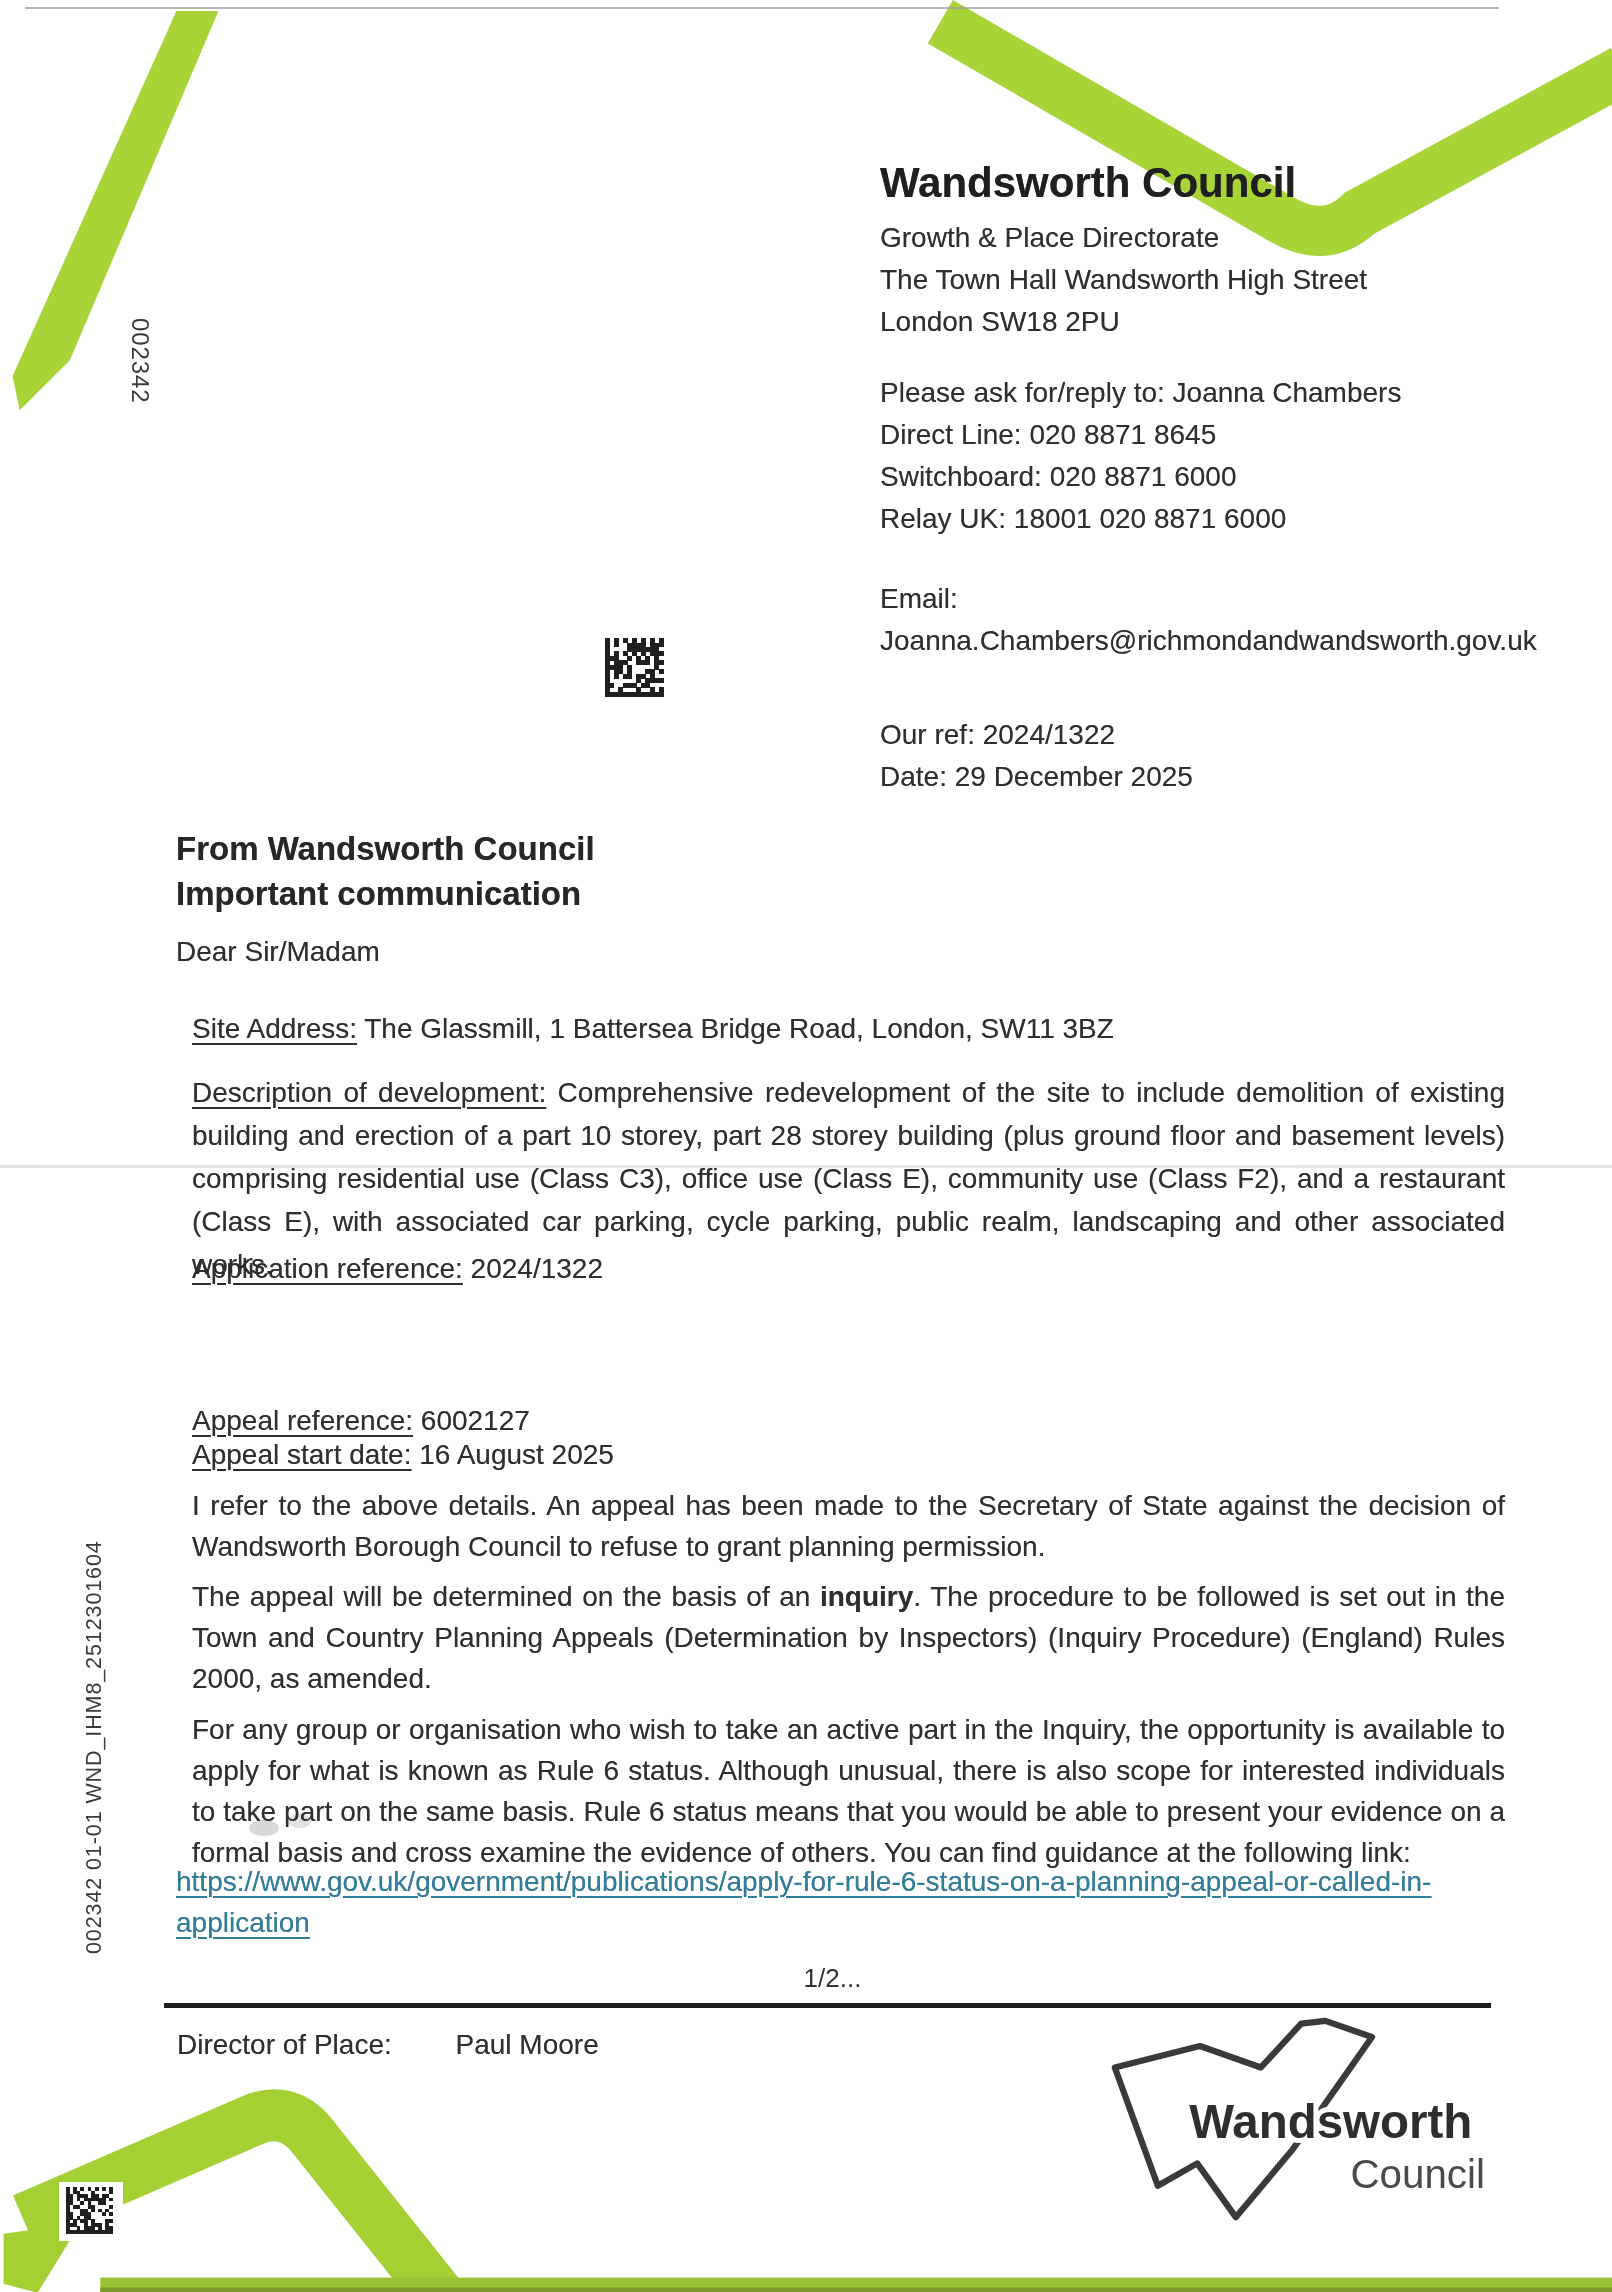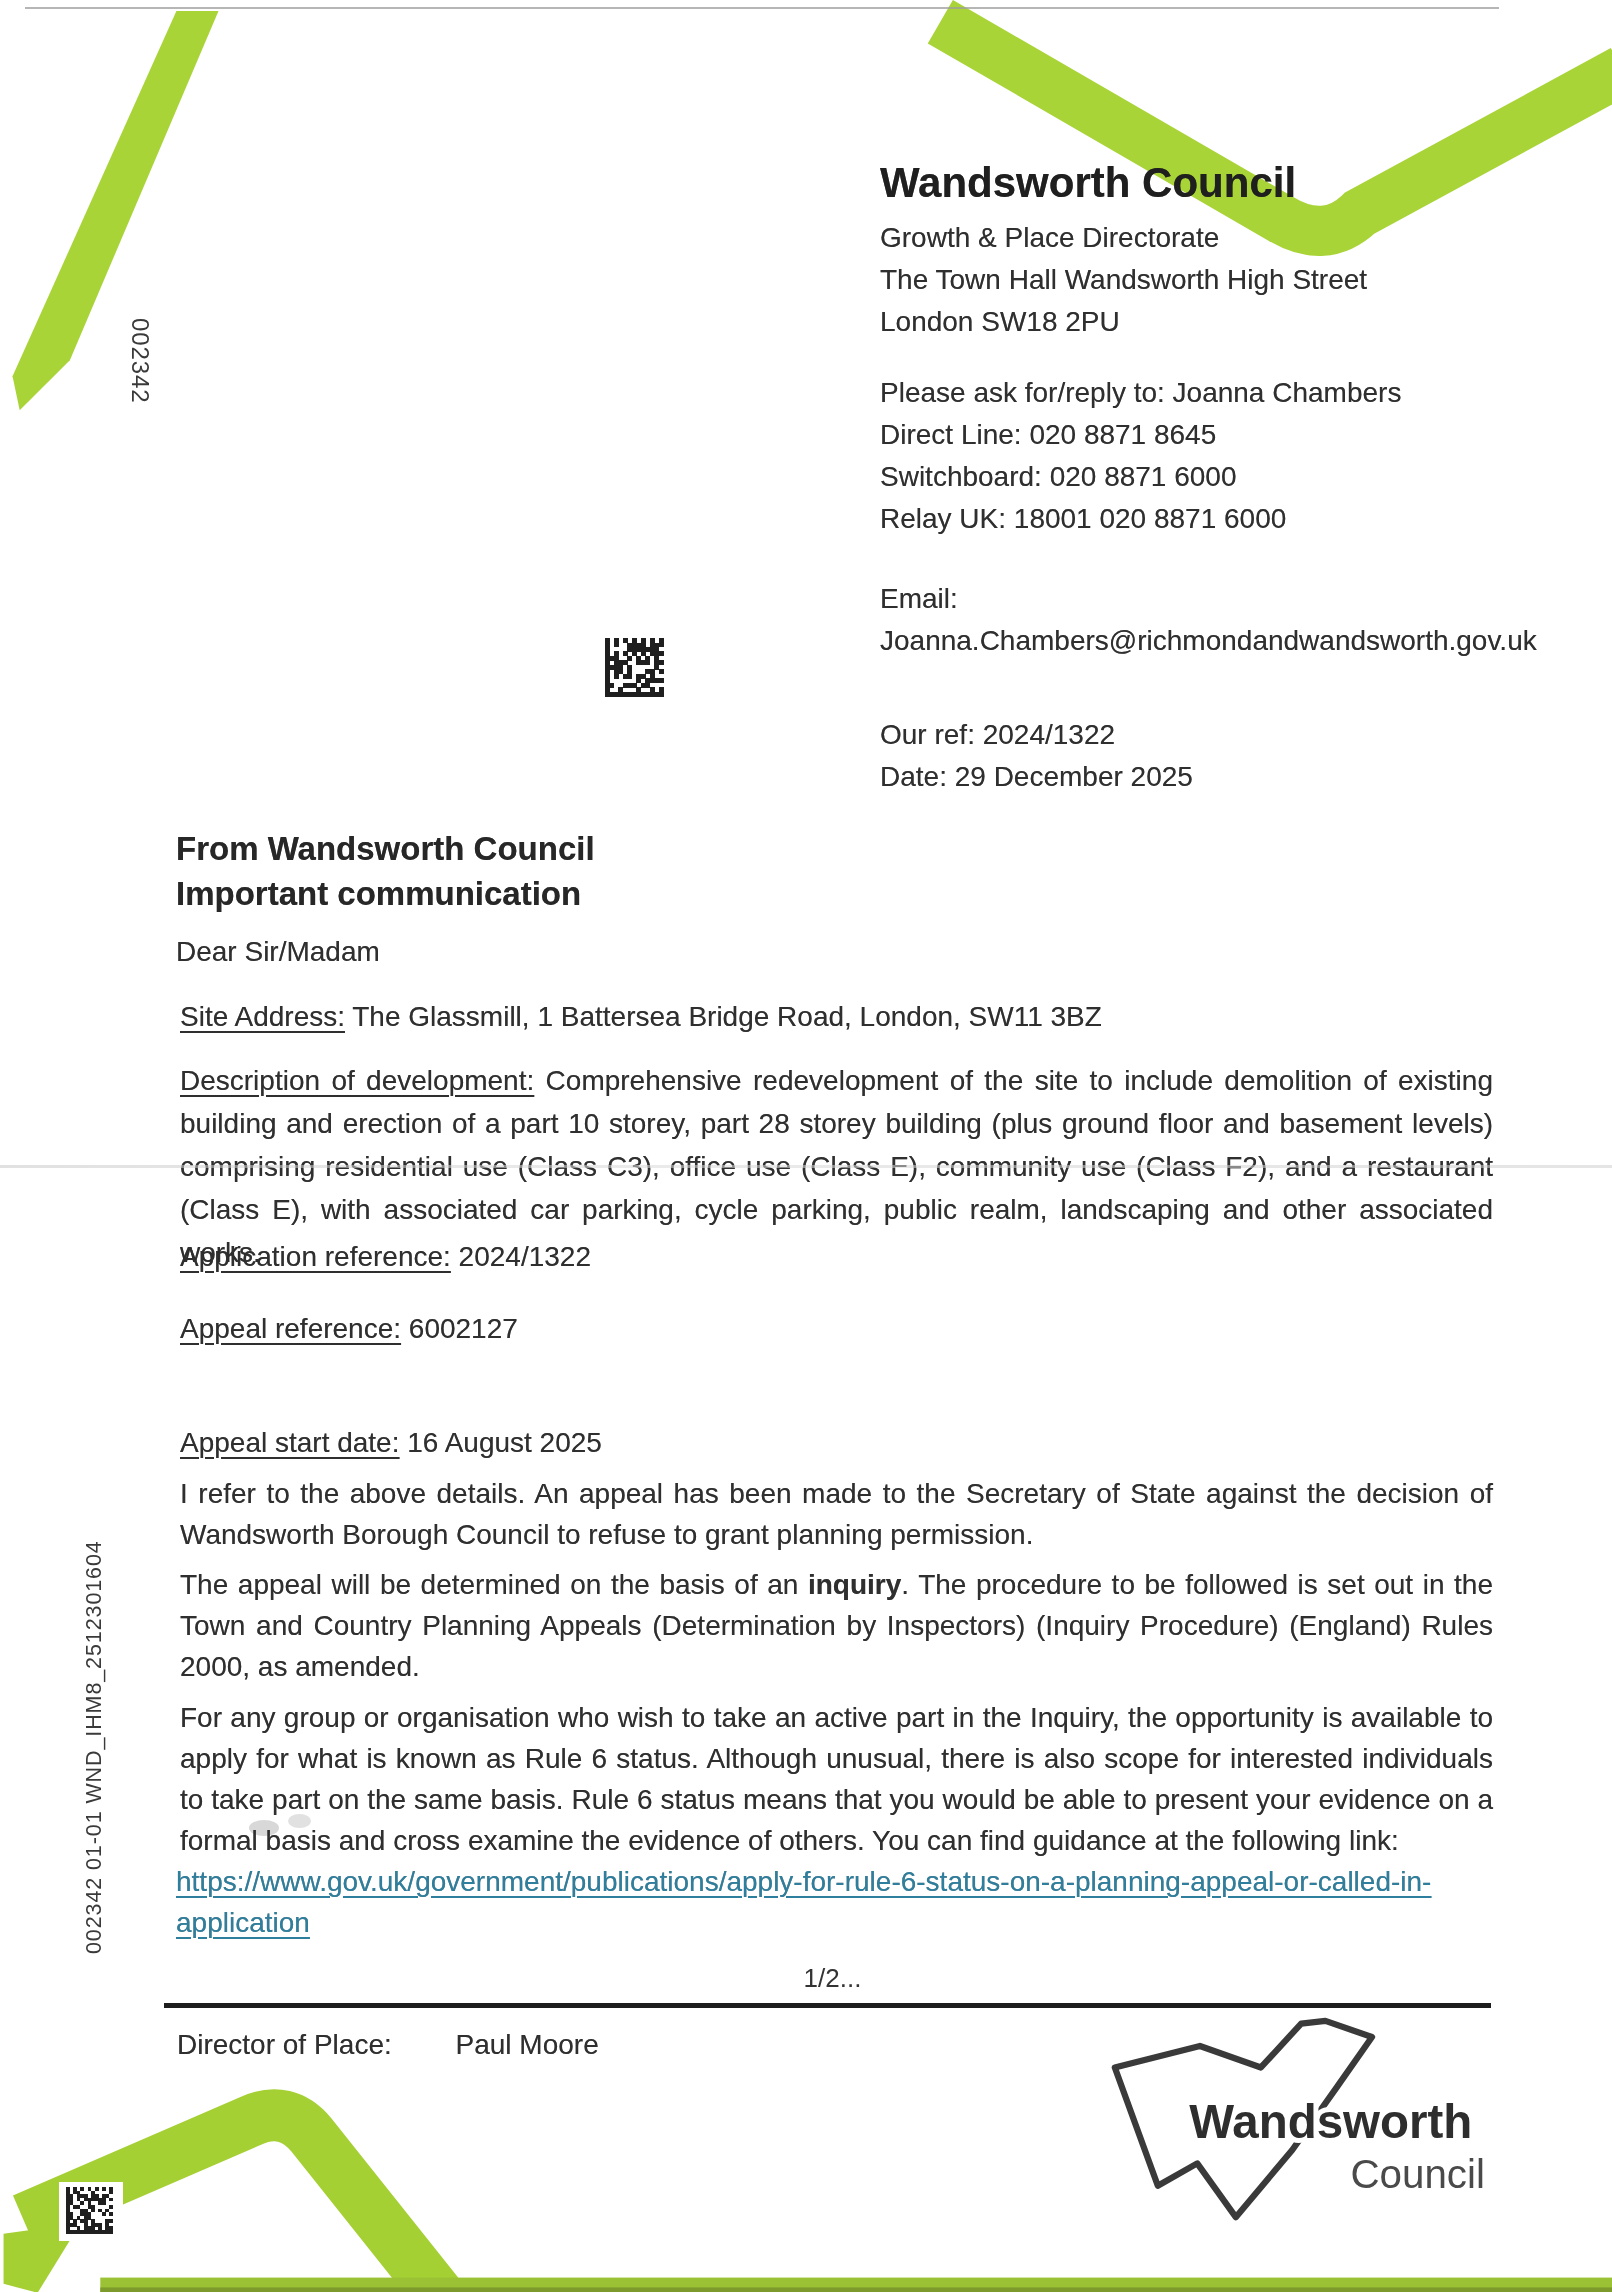--- a/index.html
+++ b/index.html
@@ -3,21 +3,21 @@
 <meta charset="utf-8">
 <style>
   html,body{margin:0;padding:0;background:#e8e8e8;}
   #page{position:relative;width:1612px;height:2293px;background:#ffffff;overflow:hidden;
         font-family:"Liberation Sans", sans-serif;color:#2e2e2e;}
   .abs{position:absolute;}
   .txt{font-size:28px;line-height:42px;color:#2f2f2f;text-shadow:0 0 0.5px rgba(20,20,20,.5);}
   .just{text-align:justify;}
   .u{text-decoration:underline;text-decoration-thickness:2.2px;text-underline-offset:4.5px;}
   .b{font-weight:bold;}
-  p{margin:4px;}
+  p{margin:16px;}
   a.doclink{color:#2e7f9e;text-decoration:underline;text-decoration-thickness:1.8px;text-underline-offset:4.5px;}
   .vert{white-space:nowrap;letter-spacing:0.9px;color:#3a3a3a;}
   .dm{position:absolute;}
   .dm i{position:absolute;background:#1f1f1f;}
   .scanline{background:#9d9d9d;opacity:.75;}
   .crease{background:linear-gradient(90deg,#c9c9c9,#d9d9d9 40%,#cfcfcf);opacity:.55;}
   svg{display:block;}
 </style>
 </head>
 <body>
@@ -182,21 +182,21 @@
     <span class="u">Site Address:</span><span> The Glassmill, 1 Battersea Bridge Road, London, SW11 3BZ</span>
   </p>
 
   <p class="abs txt just" style="left:176px;top:1055px;width:1313px;line-height:43px;z-index:2;">
     <span class="u">Description of development:</span><span> Comprehensive redevelopment of the site to include demolition of existing building and erection of a part 10 storey, part 28 storey building (plus ground floor and basement levels) comprising residential use (Class C3), office use (Class E), community use (Class F2), and a restaurant (Class E), with associated car parking, cycle parking, public realm, landscaping and other associated works.</span>
   </p>
 
   <p class="abs txt" style="left:176px;top:1232px;z-index:2;">
     <span class="u">Application reference:</span><span> 2024/1322</span>
   </p>
-  <p class="abs txt" style="left:176px;top:1304px;z-index:2;">
+  <p class="abs txt" style="left:176px;top:1384px;z-index:2;">
     <span class="u">Appeal reference:</span><span> 6002127</span>
   </p>
   <p class="abs txt" style="left:176px;top:1418px;z-index:2;">
     <span class="u">Appeal start date:</span><span> 16 August 2025</span>
   </p>
 
   <p class="abs txt just" style="left:176px;top:1469px;width:1313px;line-height:41px;z-index:2;">I refer to the above details.  An appeal has been made to the Secretary of State against the decision of Wandsworth Borough Council to refuse to grant planning permission.</p>
 
   <p class="abs txt just" style="left:176px;top:1560px;width:1313px;line-height:41px;z-index:2;">
     <span>The appeal will be determined on the basis of an </span><span class="b">inquiry</span><span>.  The procedure to be followed is set out in the Town and Country Planning Appeals (Determination by Inspectors) (Inquiry Procedure) (England) Rules 2000, as amended.</span>

